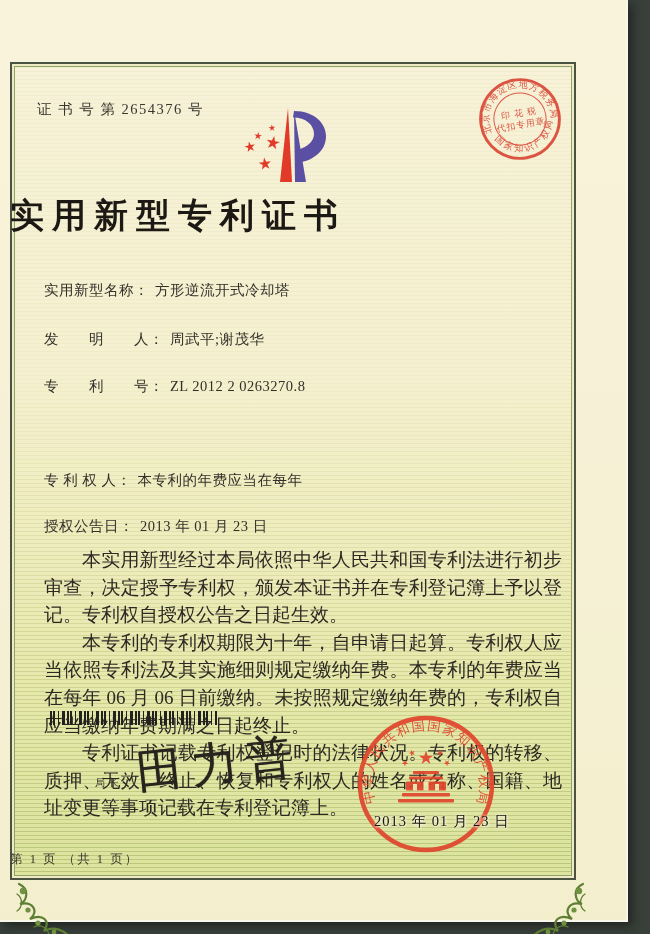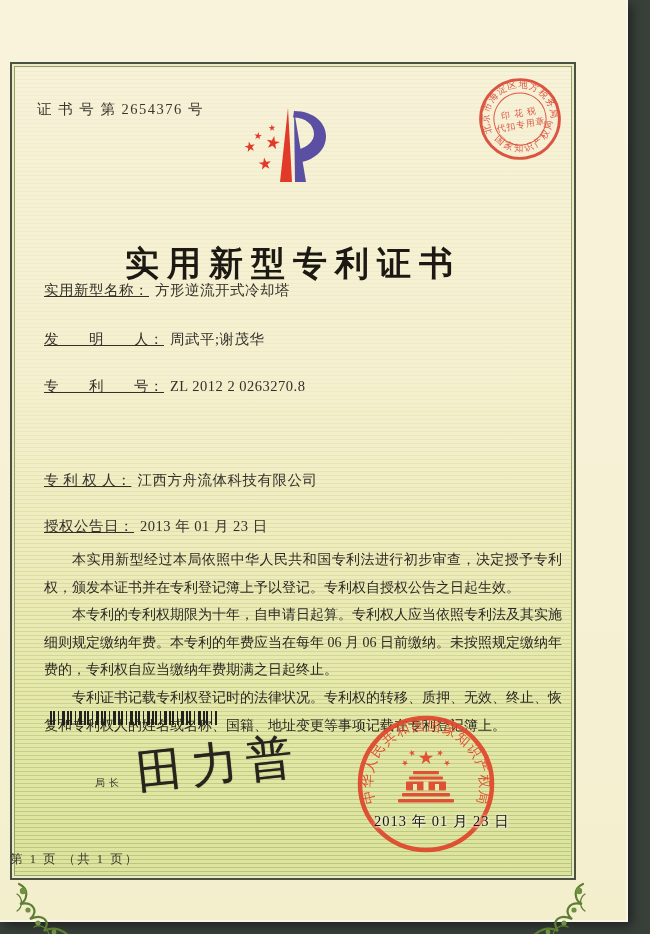--- a/index.html
+++ b/index.html
@@ -17,27 +17,27 @@
   .frame .guilloche{position:absolute;inset:3px;
     background:repeating-linear-gradient(180deg, rgba(150,170,85,.55) 0 1px, rgba(150,170,85,0) 1px 4px);
     -webkit-mask-image:linear-gradient(180deg, rgba(0,0,0,.12) 0%, rgba(0,0,0,.1) 40%, rgba(0,0,0,.45) 68%, rgba(0,0,0,.9) 100%);
     mask-image:linear-gradient(180deg, rgba(0,0,0,.12) 0%, rgba(0,0,0,.1) 40%, rgba(0,0,0,.45) 68%, rgba(0,0,0,.9) 100%);}
   .corner{position:absolute;width:64px;height:64px;}
   .corner-left{left:2px;top:816px;}
   .corner-right{left:512px;top:816px;transform:scaleX(-1);}
   
   .cert-no{position:absolute;left:37px;top:100px;font-size:14.5px;letter-spacing:1.5px;color:#3a362e;}
   .logo{position:absolute;left:237px;top:86px;width:155px;height:105px;}
-  .title{position:absolute;left:10px;top:193px;width:566px;text-align:center;
-    font-size:34px;font-weight:700;letter-spacing:8px;color:#1c1914;margin-top:48px;}
+  .title{position:absolute;left:10px;top:193px;width:566px;
+    font-size:34px;font-weight:700;letter-spacing:8px;color:#1c1914;}
   .field{position:absolute;left:44px;font-size:14.5px;color:#33302a;white-space:nowrap;}
-  .field .lab{letter-spacing:.5px;text-decoration:underline;}
+  .field .lab{letter-spacing:.5px;}
   .field .val{margin-left:6px;letter-spacing:.5px;text-align:right;}
   .f0{top:281px}.f1{top:330px}.f2{top:377px}.f3{top:425px}.f4{top:471px}.f5{top:517px}
-  .body-text{position:absolute;left:44px;top:546px;width:518px;font-size:14px;line-height:27.6px;
+  .body-text{position:absolute;left:44px;top:546px;width:518px;font-size:19px;line-height:27.6px;
     color:#2c2923;text-align:justify;}
   .body-text p{margin:0;text-indent:2em;}
   .barcode{position:absolute;left:50px;top:711px;width:167px;height:14px;
     background:repeating-linear-gradient(90deg,#21211f 0 2px,transparent 2px 3px,#21211f 3px 5px,transparent 5px 8px,#21211f 8px 9px,transparent 9px 12px,#21211f 12px 15px,transparent 15px 17px);}
   .director-label{position:absolute;left:95px;top:776px;font-size:10px;letter-spacing:4px;color:#33302a;}
   .signature{position:absolute;left:136px;top:733px;font-size:47px;color:#26241d;
     letter-spacing:8px;transform:rotate(-6deg);white-space:nowrap;
     text-shadow:0 0 1px rgba(38,36,29,.6);}
   .seal{position:absolute;left:350px;top:708px;width:152px;height:152px;opacity:.93;}
   .seal-date{position:absolute;left:374px;top:812px;font-size:14.5px;letter-spacing:1px;color:#171510;white-space:nowrap;
@@ -126,21 +126,21 @@
     <div class="field f0">
       <span class="lab">实用新型名称：</span><span class="val">方形逆流开式冷却塔</span>
     </div>
     <div class="field f1">
       <span class="lab">发　　明　　人：</span><span class="val">周武平;谢茂华</span>
     </div>
     <div class="field f2">
       <span class="lab">专　　利　　号：</span><span class="val">ZL 2012 2 0263270.8</span>
     </div>
     <div class="field f4">
-      <span class="lab">专 利 权 人：</span><span class="val">江西方舟流体科技有限公司</span>
+      <span class="lab">专 利 权 人：</span><span class="val">本专利的年费应当在每年</span>
     </div>
     <div class="field f5">
       <span class="lab">授权公告日：</span><span class="val">2013 年 01 月 23 日</span>
     </div>
 
     <div class="body-text">
       <p>本实用新型经过本局依照中华人民共和国专利法进行初步审查，决定授予专利权，颁发本证书并在专利登记簿上予以登记。专利权自授权公告之日起生效。</p>
       <p>本专利的专利权期限为十年，自申请日起算。专利权人应当依照专利法及其实施细则规定缴纳年费。本专利的年费应当在每年 06 月 06 日前缴纳。未按照规定缴纳年费的，专利权自应当缴纳年费期满之日起终止。</p>
       <p>专利证书记载专利权登记时的法律状况。专利权的转移、质押、无效、终止、恢复和专利权人的姓名或名称、国籍、地址变更等事项记载在专利登记簿上。</p>
     </div>

